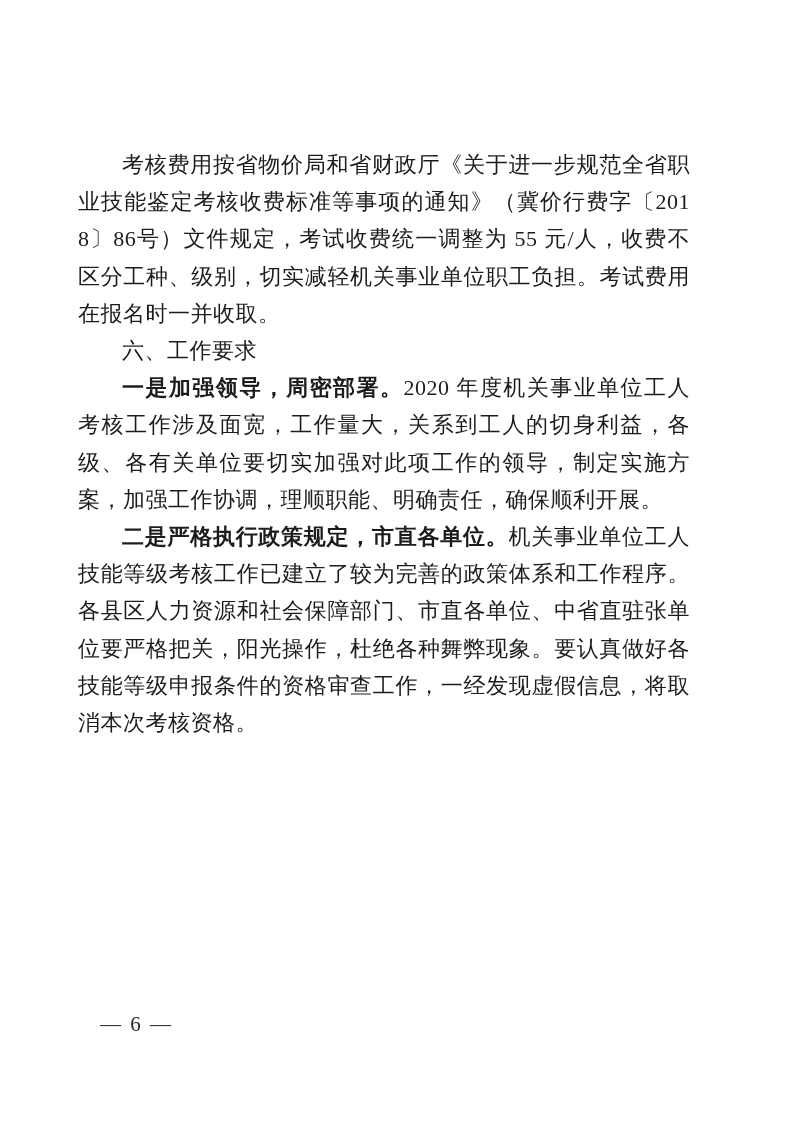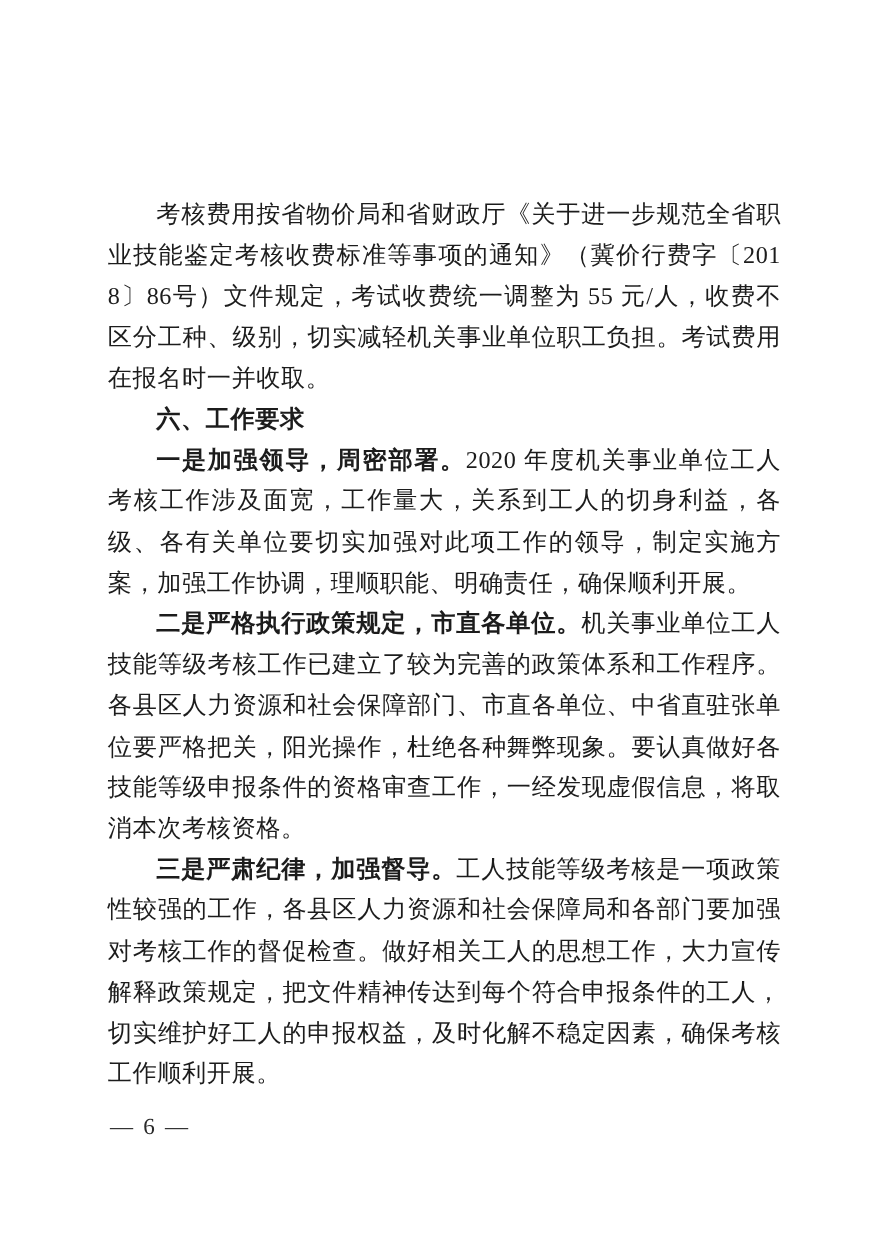--- a/index.html
+++ b/index.html
@@ -15,44 +15,43 @@
     font-family: "Liberation Serif", serif;
     color: #1c1c1c;
   }
   .page {
     position: absolute;
     inset: 0;
     background: #ffffff;
   }
   .content {
     position: absolute;
-    left: 98px;
+    left: 78px;
     top: 146px;
     width: 612px;
-    margin-top: 30px;
   }
   .para {
     margin: 0;
     font-size: 22px;
     line-height: 37.2px;
     letter-spacing: 0.5px;
     text-align: justify;
     text-align-last: left;
     text-indent: 2em;
     word-break: break-all;
   }
   .para .lead {
     font-weight: bold;
   }
   .heading {
     margin: 0;
     font-size: 22px;
     line-height: 37.2px;
     letter-spacing: 0.5px;
-    font-weight: bold;
+    font-weight: normal;
     text-indent: 2em;
   }
   .footer {
     position: absolute;
     left: 100px;
     top: 1012px;
     font-size: 21px;
     letter-spacing: 2px;
     color: #2a2a2a;
   }
@@ -65,19 +64,18 @@
   <div class="content">
 
     <p class="para"><span>考核费用按省物价局和省财政厅《关于进一步规范全省职业技能鉴定考核收费标准等事项的通知》（冀价行费字〔2018〕86号）文件规定，考试收费统一调整为 55 元/人，收费不区分工种、级别，切实减轻机关事业单位职工负担。考试费用在报名时一并收取。</span></p>
 
     <p class="heading">六、工作要求</p>
 
     <p class="para"><span class="lead">一是加强领导，周密部署。</span><span>2020 年度机关事业单位工人考核工作涉及面宽，工作量大，关系到工人的切身利益，各级、各有关单位要切实加强对此项工作的领导，制定实施方案，加强工作协调，理顺职能、明确责任，确保顺利开展。</span></p>
 
     <p class="para"><span class="lead">二是严格执行政策规定，市直各单位。</span><span>机关事业单位工人技能等级考核工作已建立了较为完善的政策体系和工作程序。各县区人力资源和社会保障部门、市直各单位、中省直驻张单位要严格把关，阳光操作，杜绝各种舞弊现象。要认真做好各技能等级申报条件的资格审查工作，一经发现虚假信息，将取消本次考核资格。</span></p>
 
-    <p class="para"><span class="lead">三是严肃纪律，加强督导。</span><span>工人技能等级考核是一项政策性较强的工作，各县区人力资源和社会保障局和各部门要加强对考核工作的督促检查。做好相关工人的思想工作，大力宣传解释政策规定，把文件精神传达到每个符合申报条件的工人，切实维护好工人的申报权益，及时化解不稳定因素，确保考核工作顺利开展。</span></p>
 
   </div>
 
   <div class="footer">— 6 —</div>
 
 </div>
 
 </body></html>

